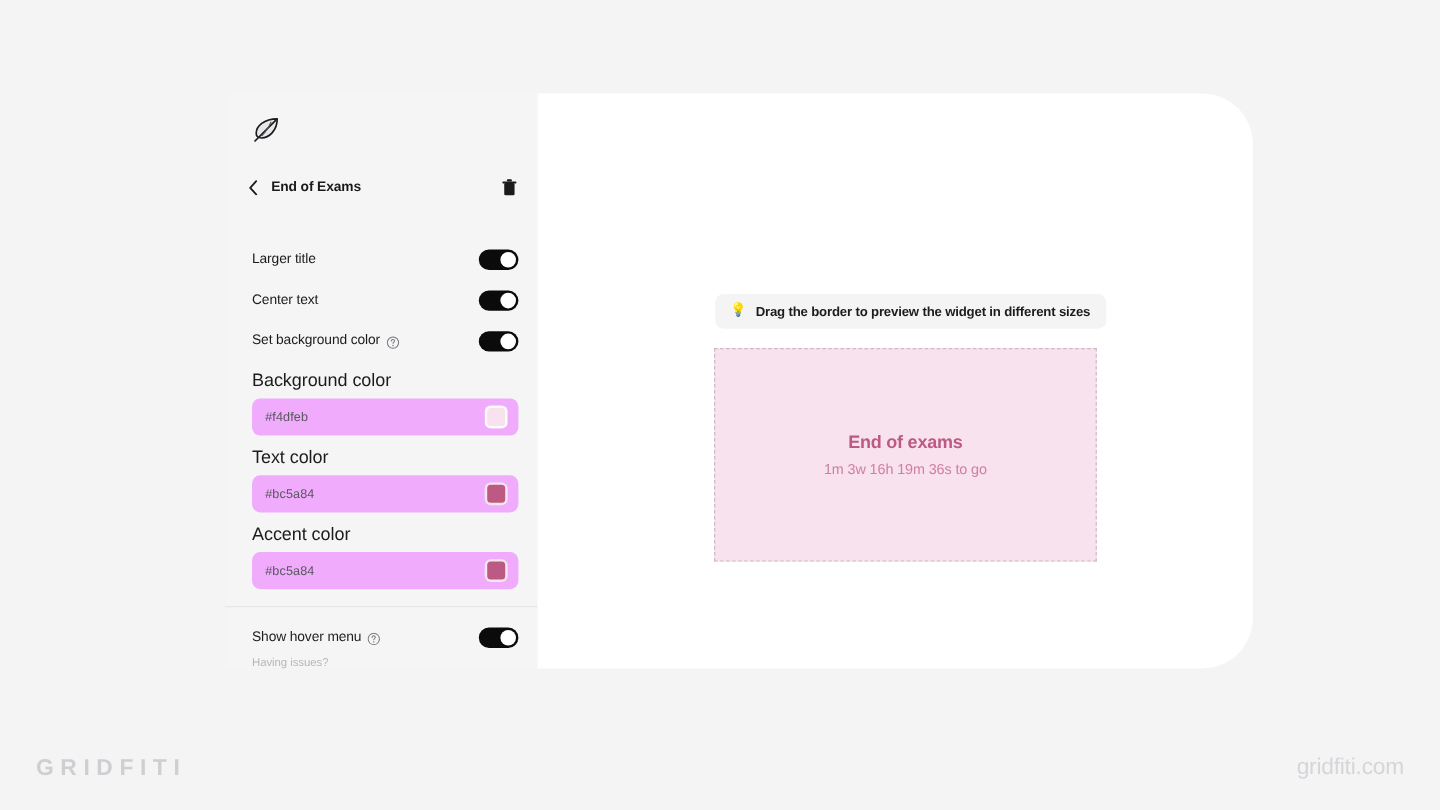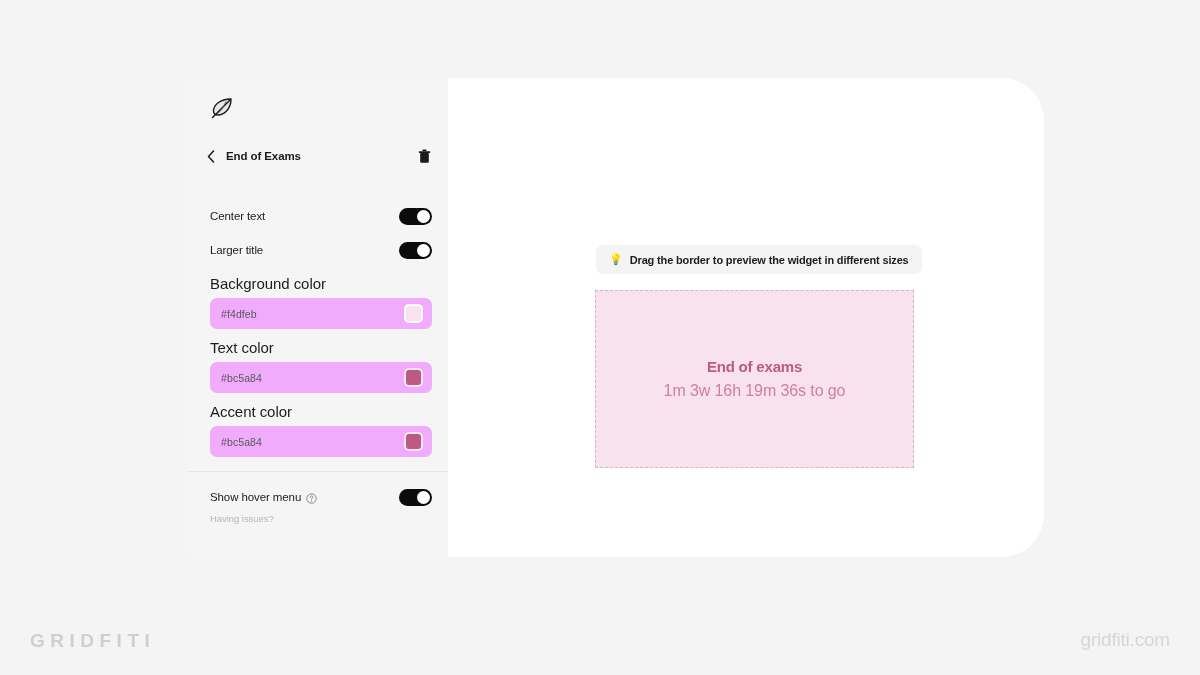--- a/index.html
+++ b/index.html
@@ -236,21 +236,21 @@
     cursor: move;
   }
   .widget-title {
     font-size: 15px;
     font-weight: bold;
     color: #bc5a84;
     letter-spacing: -0.2px;
     margin-bottom: 7px;
   }
   .widget-sub {
-    font-size: 16px;
+    font-size: 12px;
     color: #cf7fa0;
     letter-spacing: -0.1px;
   }
 
   
   .brand-left {
     position: absolute;
     left: 30px;
     bottom: 23px;
     font-size: 19px;
@@ -294,33 +294,46 @@
           <rect x="2.2" y="3.6" width="8.6" height="10.2" rx="1.1" fill="#1a1a1c"></rect>
           <rect x="0.6" y="2.2" width="11.8" height="1.7" rx="0.8" fill="#1a1a1c"></rect>
           <rect x="4.4" y="0.4" width="4.2" height="1.9" rx="0.9" fill="#1a1a1c"></rect>
         </svg>
       </div>
     </div>
 
     <div class="settings">
 
       <div class="setting-row">
+        <span class="setting-label">Larger title</span>
+        <div class="toggle">
+          <div class="knob"></div>
+        </div>
+      </div>
+
+      <div class="setting-row">
         <span class="setting-label">Center text</span>
         <div class="toggle">
           <div class="knob"></div>
         </div>
       </div>
 
       <div class="setting-row">
-        <span class="setting-label">Larger title</span>
+        <span class="setting-label">Set background color</span>
+        <span class="help-icon">
+          <svg width="11" height="11" viewBox="0 0 11 11">
+            <circle cx="5.5" cy="5.5" r="4.7" fill="none" stroke="#76767c" stroke-width="0.85"></circle>
+            <path d="M4.1 4.2 C4.1 3.2, 5 2.8, 5.6 2.9 C6.4 3, 6.9 3.6, 6.7 4.4 C6.5 5.1, 5.6 5.2, 5.5 6.1" fill="none" stroke="#76767c" stroke-width="0.85" stroke-linecap="round"></path>
+            <circle cx="5.5" cy="7.9" r="0.62" fill="#76767c"></circle>
+          </svg>
+        </span>
         <div class="toggle">
           <div class="knob"></div>
         </div>
       </div>
-
 
       <div class="color-group">
 
         <div class="color-block">
           <div class="color-label">Background color</div>
           <div class="color-field">
             <span class="color-value">#f4dfeb</span>
             <span class="swatch" style="background:#f7e2ee"></span>
           </div>
         </div>

